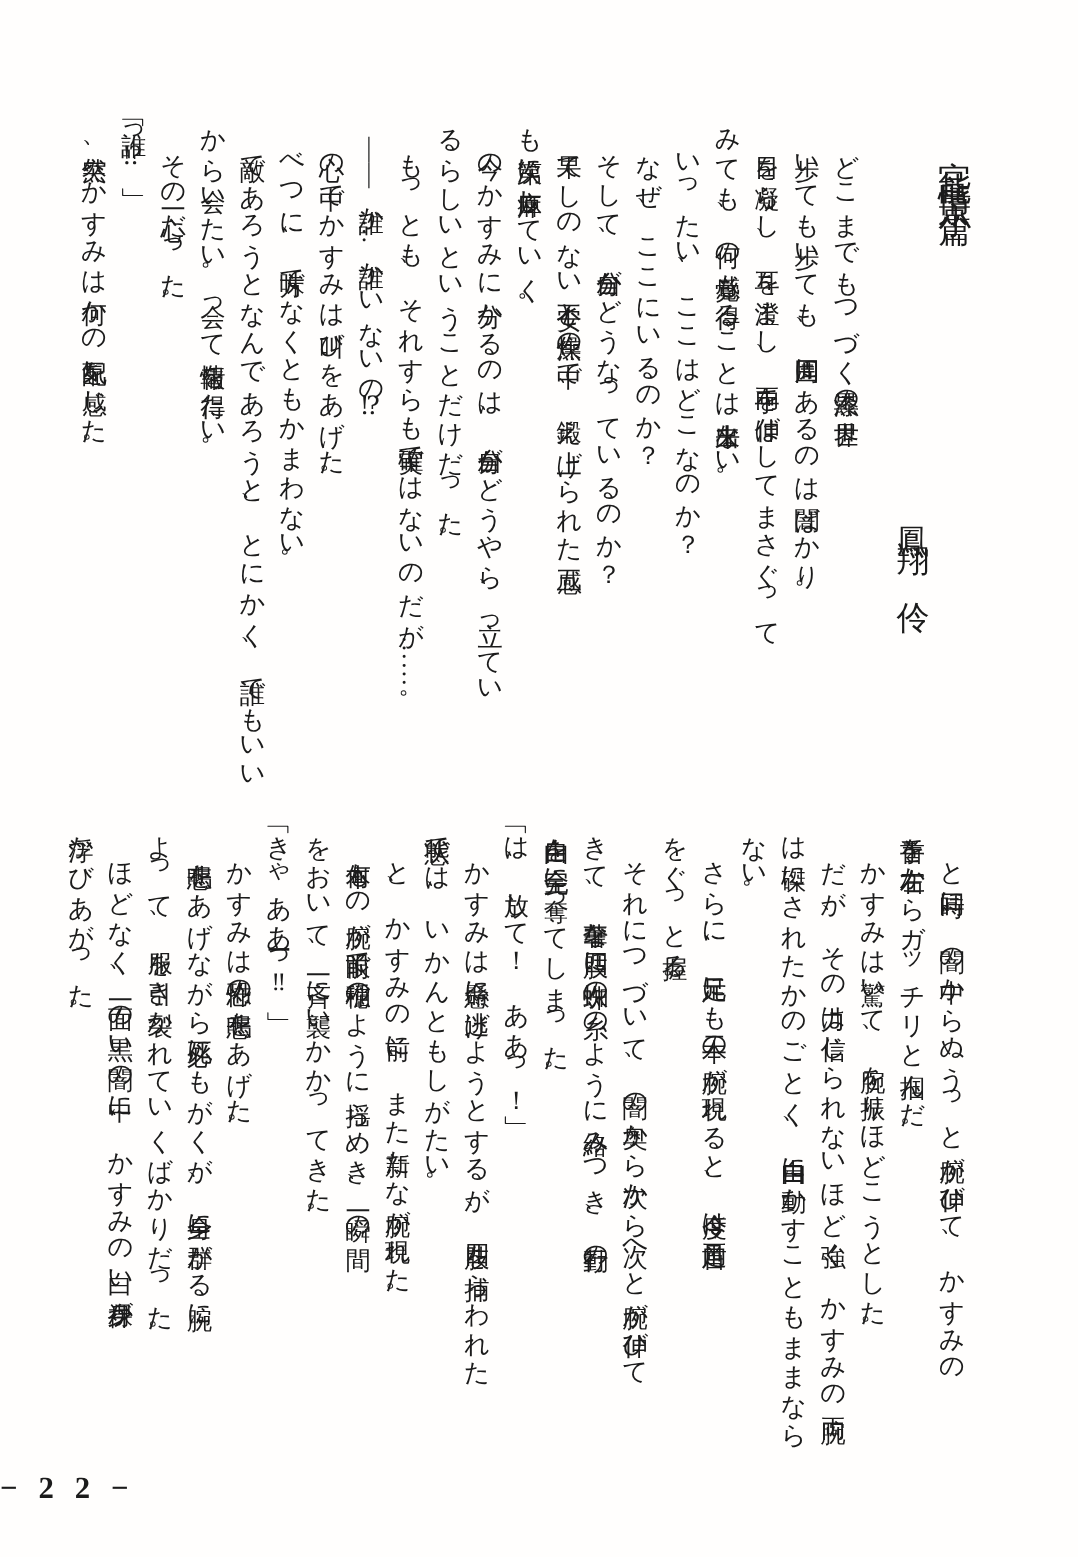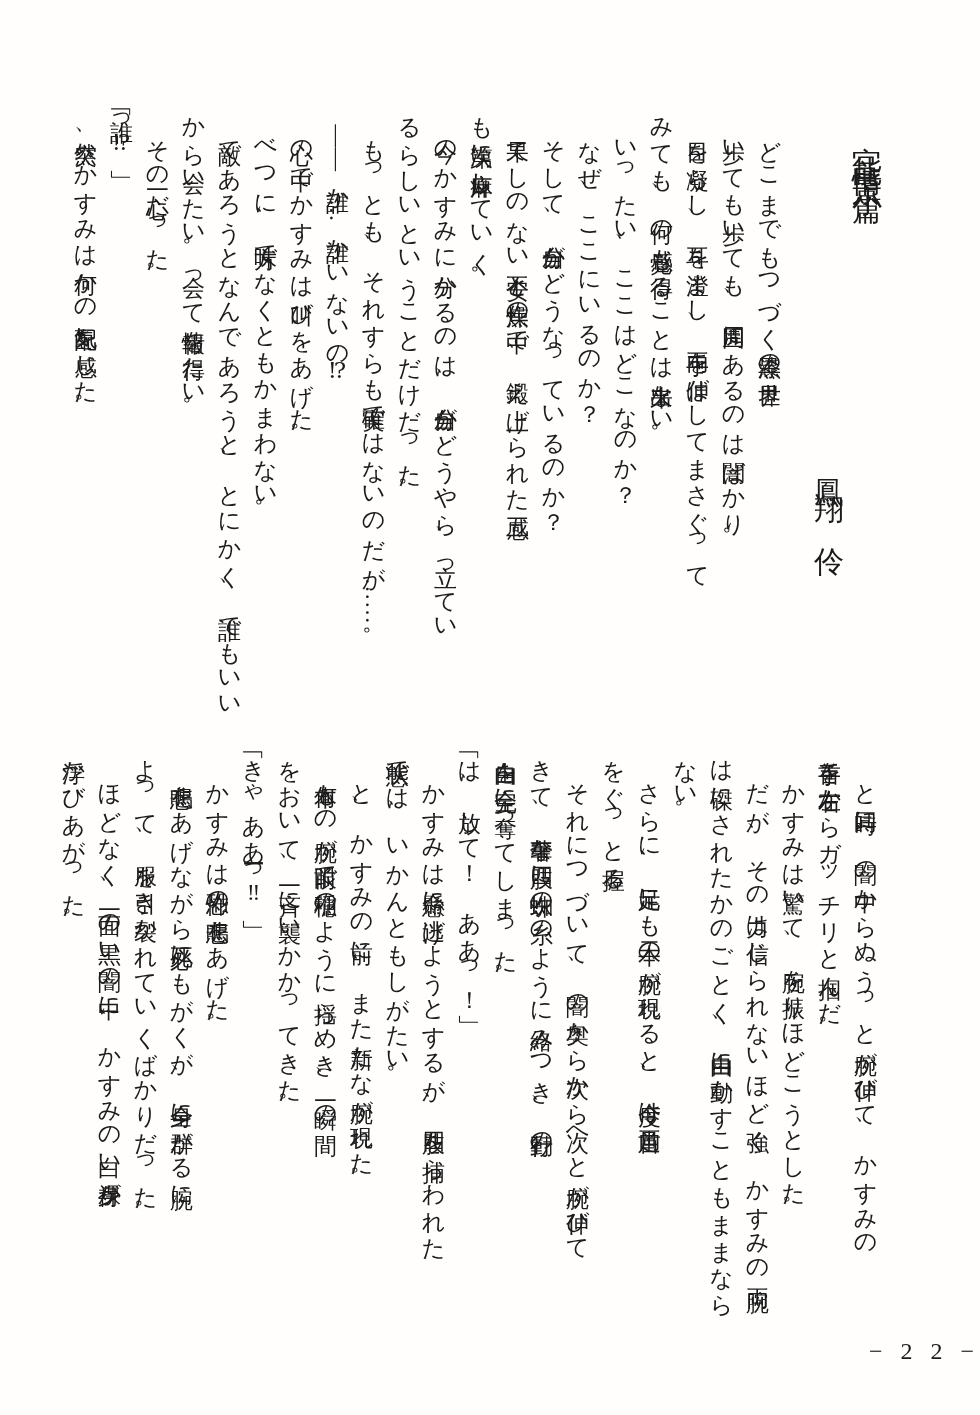--- a/index.html
+++ b/index.html
@@ -52,24 +52,24 @@
     right: 97px;
   }
   .tline {
     white-space: nowrap;
   }
   .page-number {
     position: absolute;
     top: 1338px;
     left: 0;
     width: 100%;
-    text-align: right;
-    font-size: 24px;
+    text-align: left;
+    font-size: 28px;
     letter-spacing: 6px;
-    font-weight: 400;
+    font-weight: 700;
   }
 </style>
 </head>
 <body>
 
 <div class="page">
 
   <div class="story-title vtext">官能情景小篇</div>
 
   <div class="story-author vtext">鳳翔　伶</div>

